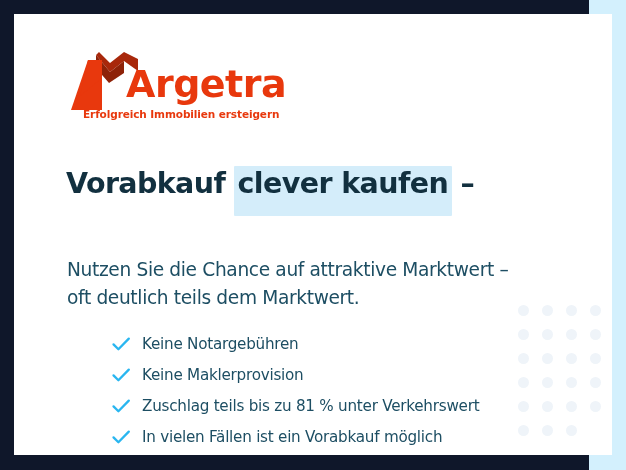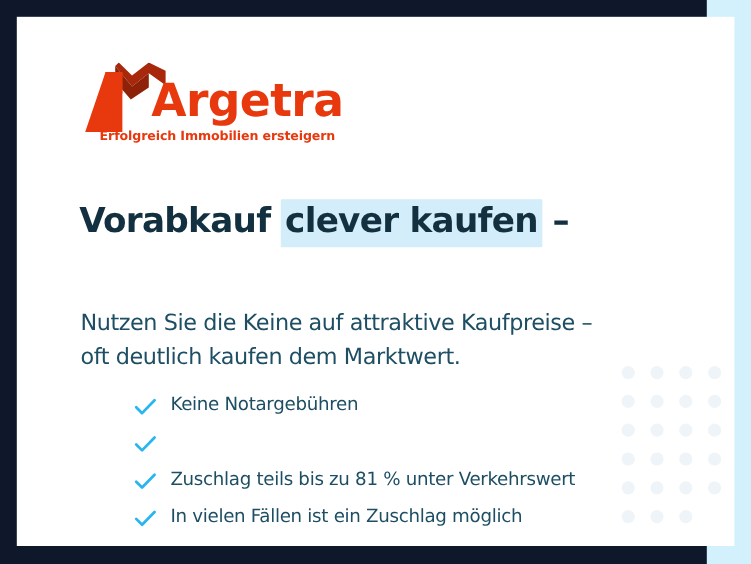--- a/index.html
+++ b/index.html
@@ -107,21 +107,21 @@
     width: 470px;
     font-family: "DejaVu Sans", sans-serif;
     font-weight: bold;
     font-size: 28.5px;
     line-height: 1.27;
     letter-spacing: -0.6px;
     color: #12303f;
   }
   .headline .hl {
     background: #d4edfa;
-    padding: 1px 4px 6px 4px;
+    padding: 1px 4px 16px 4px;
     margin: 0 -1px;
     border-radius: 1px;
     box-decoration-break: clone;
     -webkit-box-decoration-break: clone;
   }
   .headline .ln2 { display: block; }
 
   
   .subhead {
     position: absolute;
@@ -138,20 +138,21 @@
 
   
   .benefits {
     position: absolute;
     left: 56px;
     top: 298px;
     width: 460px;
   }
   .benefit {
     display: flex;
+    align-items: center;
     height: 31px;
   }
   .benefit .check {
     flex: 0 0 auto;
     width: 22px;
     height: 22px;
     margin-right: 10px;
     display: block;
   }
   .benefit .btext {
@@ -211,44 +212,45 @@
       <span class="logo-word">Argetra</span>
       <span class="logo-tag">Erfolgreich Immobilien ersteigern</span>
     </div>
 
 
     <h1 class="headline">
       <span>Vorabkauf </span><span class="hl">clever kaufen</span><span> –</span>
     </h1>
 
     <p class="subhead">
-      <span>Nutzen Sie die Keine auf attraktive Kaufpreise –</span>
-      <span>oft deutlich kaufen dem Marktwert.</span>
+      <span>Nutzen Sie die Chance auf attraktive Marktwert –</span>
+      <span>oft deutlich teils dem Marktwert.</span>
     </p>
 
     <ul class="benefits" id="benefit-list">
         <li class="benefit">
           <svg class="check" viewBox="0 0 22 22">
             <path d="M3.5 11.4 L8.4 16.3 L18.8 5.6" fill="none" stroke="#29b6f0" stroke-width="2.3" stroke-linecap="round" stroke-linejoin="round"></path>
           </svg>
           <span class="btext">Keine Notargebühren</span>
         </li>
         <li class="benefit">
           <svg class="check" viewBox="0 0 22 22">
             <path d="M3.5 11.4 L8.4 16.3 L18.8 5.6" fill="none" stroke="#29b6f0" stroke-width="2.3" stroke-linecap="round" stroke-linejoin="round"></path>
           </svg>
+          <span class="btext">Keine Maklerprovision</span>
         </li>
         <li class="benefit">
           <svg class="check" viewBox="0 0 22 22">
             <path d="M3.5 11.4 L8.4 16.3 L18.8 5.6" fill="none" stroke="#29b6f0" stroke-width="2.3" stroke-linecap="round" stroke-linejoin="round"></path>
           </svg>
           <span class="btext">Zuschlag teils bis zu 81 % unter Verkehrswert</span>
         </li>
         <li class="benefit">
           <svg class="check" viewBox="0 0 22 22">
             <path d="M3.5 11.4 L8.4 16.3 L18.8 5.6" fill="none" stroke="#29b6f0" stroke-width="2.3" stroke-linecap="round" stroke-linejoin="round"></path>
           </svg>
-          <span class="btext">In vielen Fällen ist ein Zuschlag möglich</span>
+          <span class="btext">In vielen Fällen ist ein Vorabkauf möglich</span>
         </li>
       </ul>
 
   </div>
 </div>
 
 </body></html>

